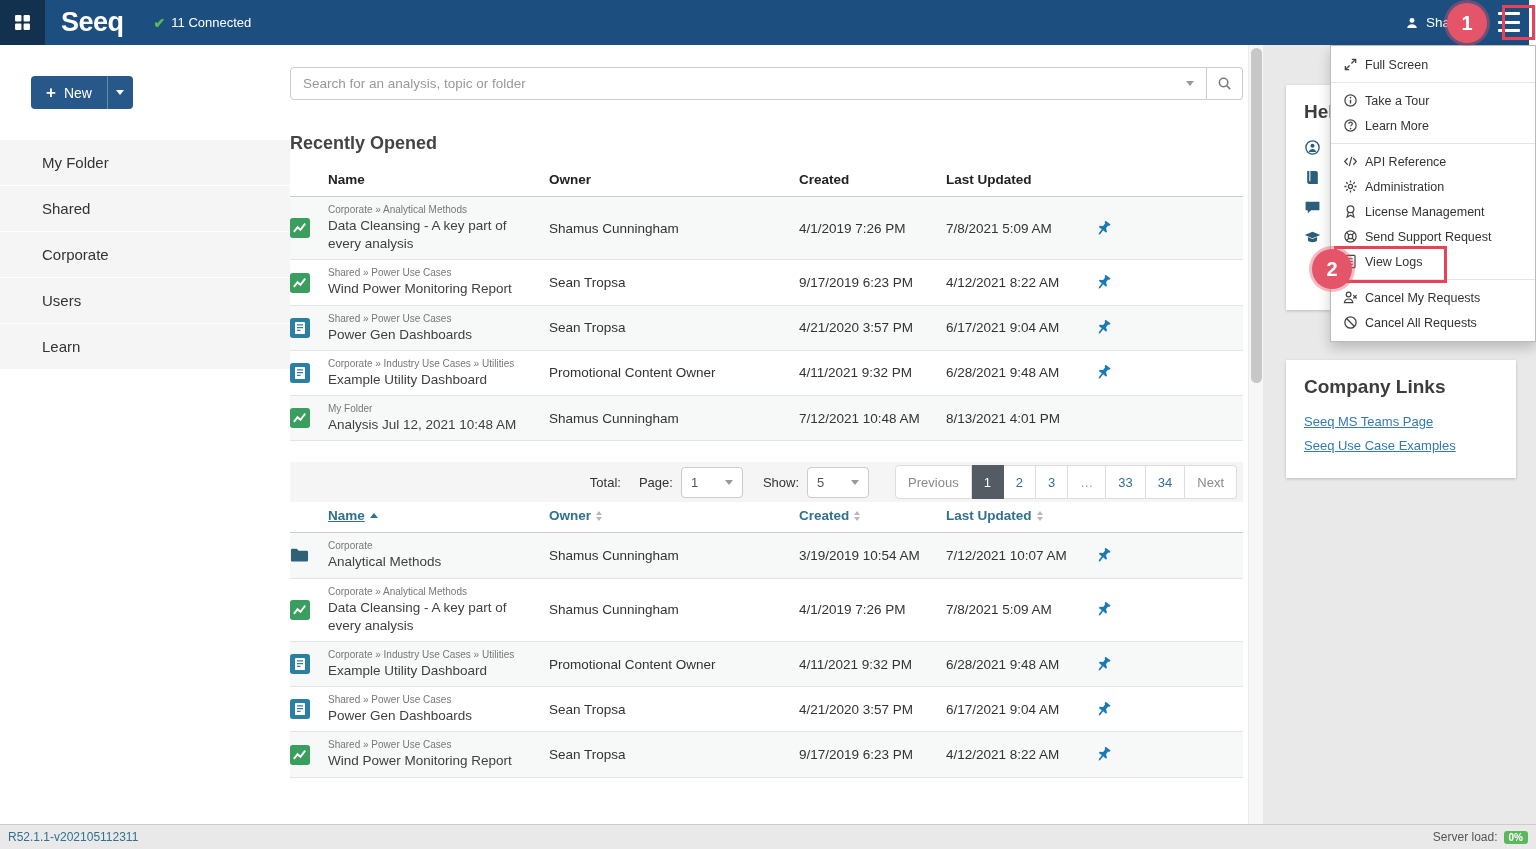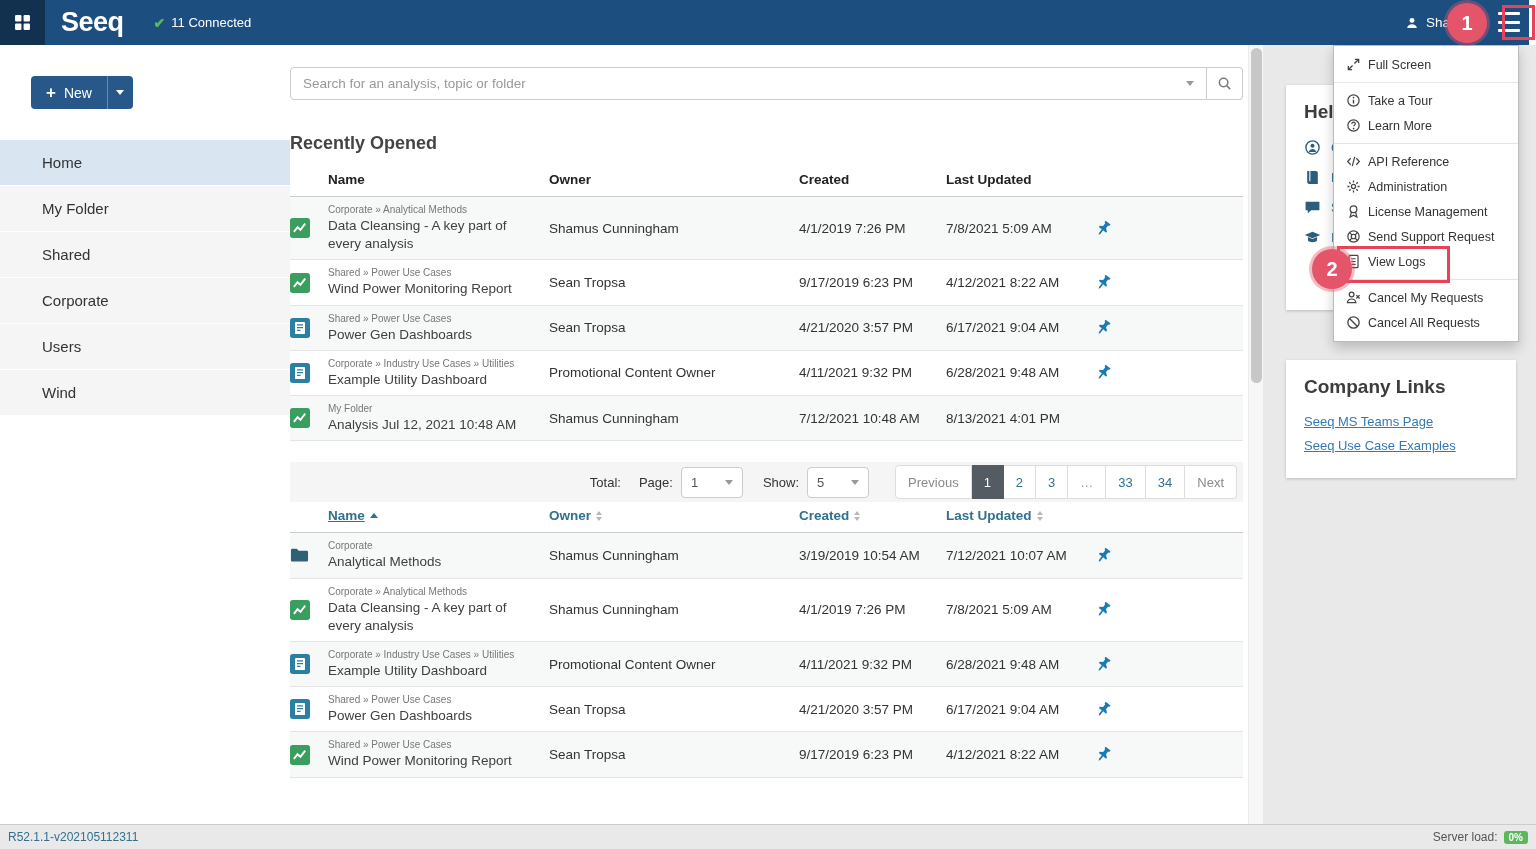--- a/index.html
+++ b/index.html
@@ -81,21 +81,21 @@
   .rightcol{position:absolute;left:1263px;right:0;top:45px;bottom:25px;background:#e9e9e9;}
   .card{position:absolute;left:23px;width:230px;background:#fff;box-shadow:0 1px 3px rgba(0,0,0,.2);padding:16px 18px;}
   .card.helpful{top:40px;height:225px;}
   .card.company{top:315px;height:118px;}
   .card h2{font-size:19px;font-weight:bold;color:#3d3d3d;margin-bottom:16px;}
   .hl-item{display:flex;align-items:center;gap:10px;margin-bottom:13px;font-size:13px;color:#31708f;cursor:pointer;}
   .hl-item svg{width:17px;height:17px;flex:none;}
   .co-link{display:block;font-size:13px;color:#337ab7;text-decoration:underline;margin-bottom:9px;cursor:pointer;}
 
   
-  .menu{position:absolute;top:45px;right:17px;width:186px;background:#fff;border:1px solid #bbb;box-shadow:0 6px 12px rgba(0,0,0,.2);padding:6px 0;z-index:50;}
+  .menu{position:absolute;top:45px;right:0;width:206px;background:#fff;border:1px solid #bbb;box-shadow:0 6px 12px rgba(0,0,0,.2);padding:6px 0;z-index:50;}
   .menu-item{position:relative;display:flex;align-items:center;gap:7px;padding:5px 12px;font-size:12.5px;color:#333;cursor:pointer;white-space:nowrap;}
   .menu-item .mi{width:15px;height:15px;flex:none;}
   .menu-divider{height:1px;background:#e5e5e5;margin:5px 0;}
   .menu-item.annotated::after{content:"";position:absolute;left:3px;top:-3px;width:107px;height:31px;border:3px solid #e8415a;pointer-events:none;}
 
   
   .statusbar{position:absolute;left:0;right:0;bottom:0;height:25px;background:#e9e9e9;border-top:1px solid #ccc;display:flex;align-items:center;justify-content:space-between;padding:0 8px;z-index:20;}
   .sb-version{font-size:12px;color:#31708f;}
   .sb-right{display:flex;align-items:center;gap:6px;font-size:12px;color:#555;}
   .load-badge{background:#5cb85c;color:#fff;font-size:10px;font-weight:bold;padding:1px 5px;border-radius:3px;}
@@ -232,37 +232,34 @@
   <div class="newbtn">
     <span class="main">
         <span class="plus">+</span>
         <span>New</span>
       </span>
     <span class="caretseg">
         <span class="tri-dn-w"></span>
       </span>
   </div>
   <nav class="nav-list">
-    <div class="nav-item active">
-        <span>Home</span>
-      </div>
     <div class="nav-item">
         <span>My Folder</span>
       </div>
     <div class="nav-item">
         <span>Shared</span>
       </div>
     <div class="nav-item">
         <span>Corporate</span>
       </div>
     <div class="nav-item">
         <span>Users</span>
       </div>
     <div class="nav-item">
-        <span>Wind</span>
+        <span>Learn</span>
       </div>
   </nav>
 </aside>
 
 <main class="content">
 
   <div class="search-row">
     <div class="search-wrap">
       <input class="search-input" type="text" placeholder="Search for an analysis, topic or folder" style="">
       <span class="search-caret"></span>

